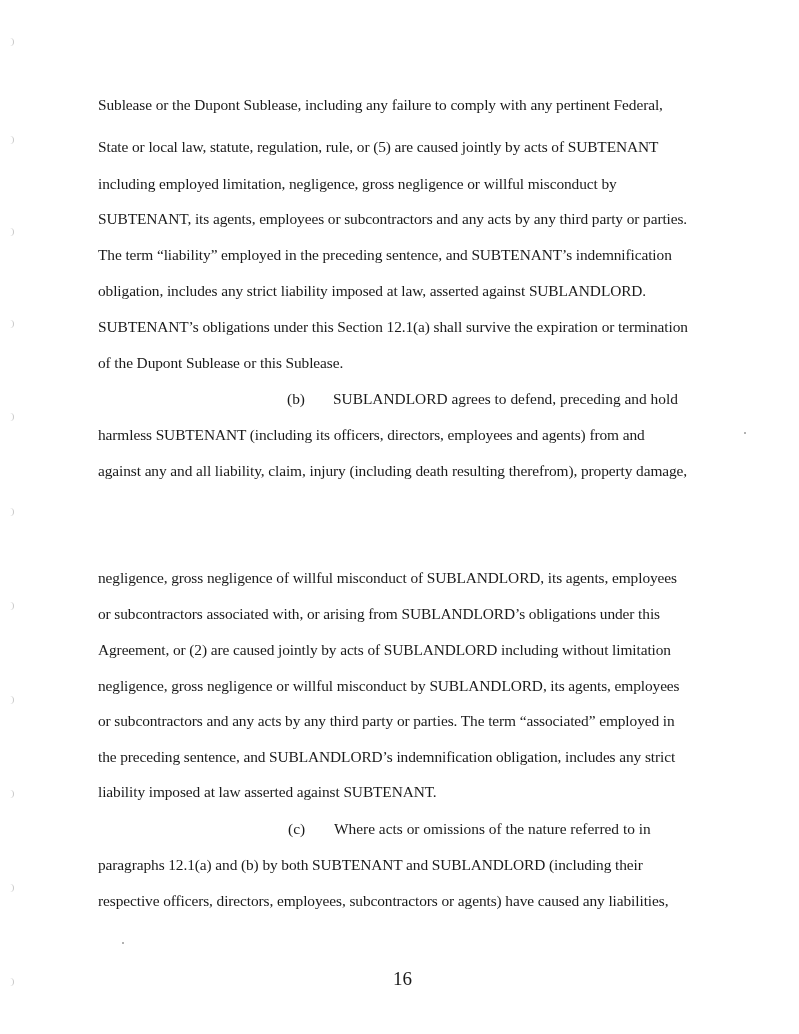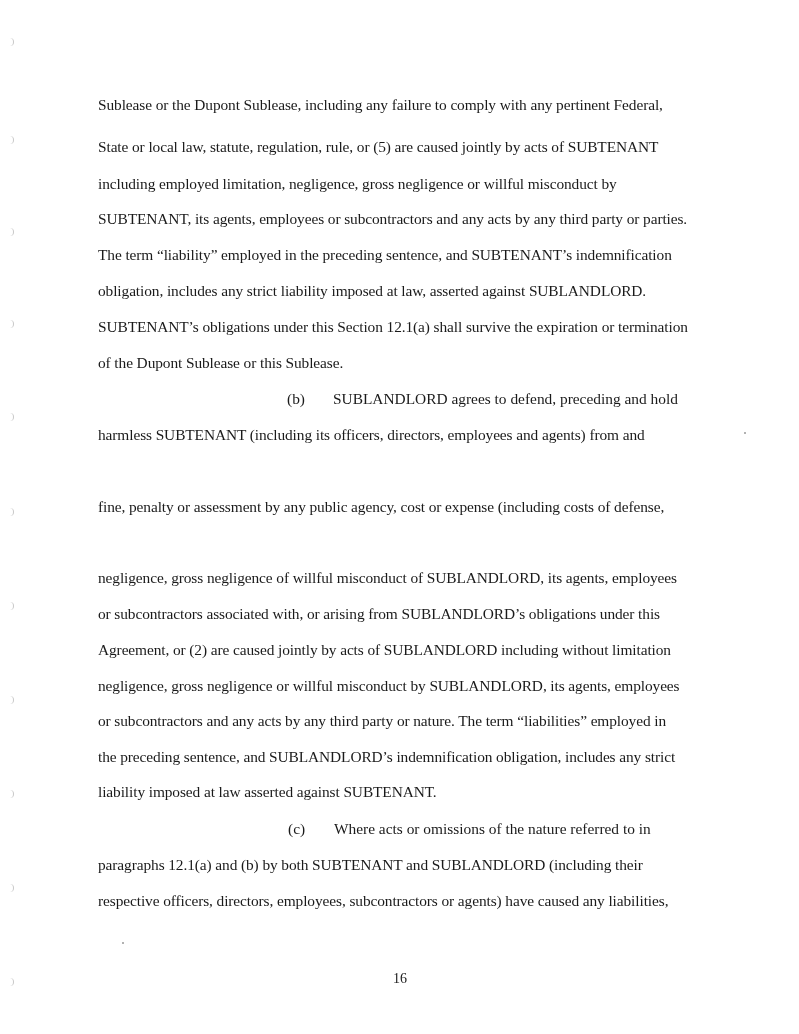--- a/index.html
+++ b/index.html
@@ -14,21 +14,21 @@
       position: absolute;
       left: 98px;
       font-size: 15.4px;
       white-space: nowrap;
       letter-spacing: -0.1px;
       line-height: 18px;
     }
     .indent-label { position: absolute; font-size: 15.4px; line-height: 18px; }
     .page-number {
       position: absolute; left: 393px; top: 970px;
-      font-size: 14px; line-height: 18px;
+      font-size: 19px; line-height: 18px;
     }
     .scan-mark {
       position: absolute; left: 10px; width: 3px; height: 8px;
       border-right: 1.5px solid #c8c8c8; border-radius: 0 6px 6px 0;
     }
     .speck { position: absolute; width: 2px; height: 2px; background: #999; border-radius: 1px; }
   </style>
 </head>
 <body>
 
@@ -53,26 +53,26 @@
   <div class="line" style="top:175px">including employed limitation, negligence, gross negligence or willful misconduct by</div>
   <div class="line" style="top:210px">SUBTENANT, its agents, employees or subcontractors and any acts by any third party or parties.</div>
   <div class="line" style="top:246px">The term “liability” employed in the preceding sentence, and SUBTENANT’s indemnification</div>
   <div class="line" style="top:282px">obligation, includes any strict liability imposed at law, asserted against SUBLANDLORD.</div>
   <div class="line" style="top:318px">SUBTENANT’s obligations under this Section 12.1(a) shall survive the expiration or termination</div>
   <div class="line" style="top:354px">of the Dupont Sublease or this Sublease.</div>
 
   <div class="indent-label" style="left:287px;top:390px">(b)</div>
   <div class="indent-label" style="left:333px;top:390px">SUBLANDLORD agrees to defend, preceding and hold</div>
   <div class="line" style="top:426px">harmless SUBTENANT (including its officers, directors, employees and agents) from and</div>
-  <div class="line" style="top:498px">fine, penalty or assessment by any public agency, cost or expense (including costs of defense,</div>
+  <div class="line" style="top:462px">against any and all liability, claim, injury (including death resulting therefrom), property damage,</div>
   <div class="line" style="top:569px">negligence, gross negligence of willful misconduct of SUBLANDLORD, its agents, employees</div>
   <div class="line" style="top:605px">or subcontractors associated with, or arising from SUBLANDLORD’s obligations under this</div>
   <div class="line" style="top:641px">Agreement, or (2) are caused jointly by acts of SUBLANDLORD including without limitation</div>
   <div class="line" style="top:677px">negligence, gross negligence or willful misconduct by SUBLANDLORD, its agents, employees</div>
-  <div class="line" style="top:712px">or subcontractors and any acts by any third party or nature.  The term “liabilities” employed in</div>
+  <div class="line" style="top:712px">or subcontractors and any acts by any third party or parties.  The term “associated” employed in</div>
   <div class="line" style="top:748px">the preceding sentence, and SUBLANDLORD’s indemnification obligation, includes any strict</div>
   <div class="line" style="top:783px">liability imposed at law asserted against SUBTENANT.</div>
 
   <div class="indent-label" style="left:288px;top:820px">(c)</div>
   <div class="indent-label" style="left:334px;top:820px">Where acts or omissions of the nature referred to in</div>
   <div class="line" style="top:856px">paragraphs 12.1(a) and (b) by both SUBTENANT and SUBLANDLORD (including their</div>
   <div class="line" style="top:892px">respective officers, directors, employees, subcontractors or agents) have caused any liabilities,</div>
 
   <div class="page-number">16</div>
 </div>

